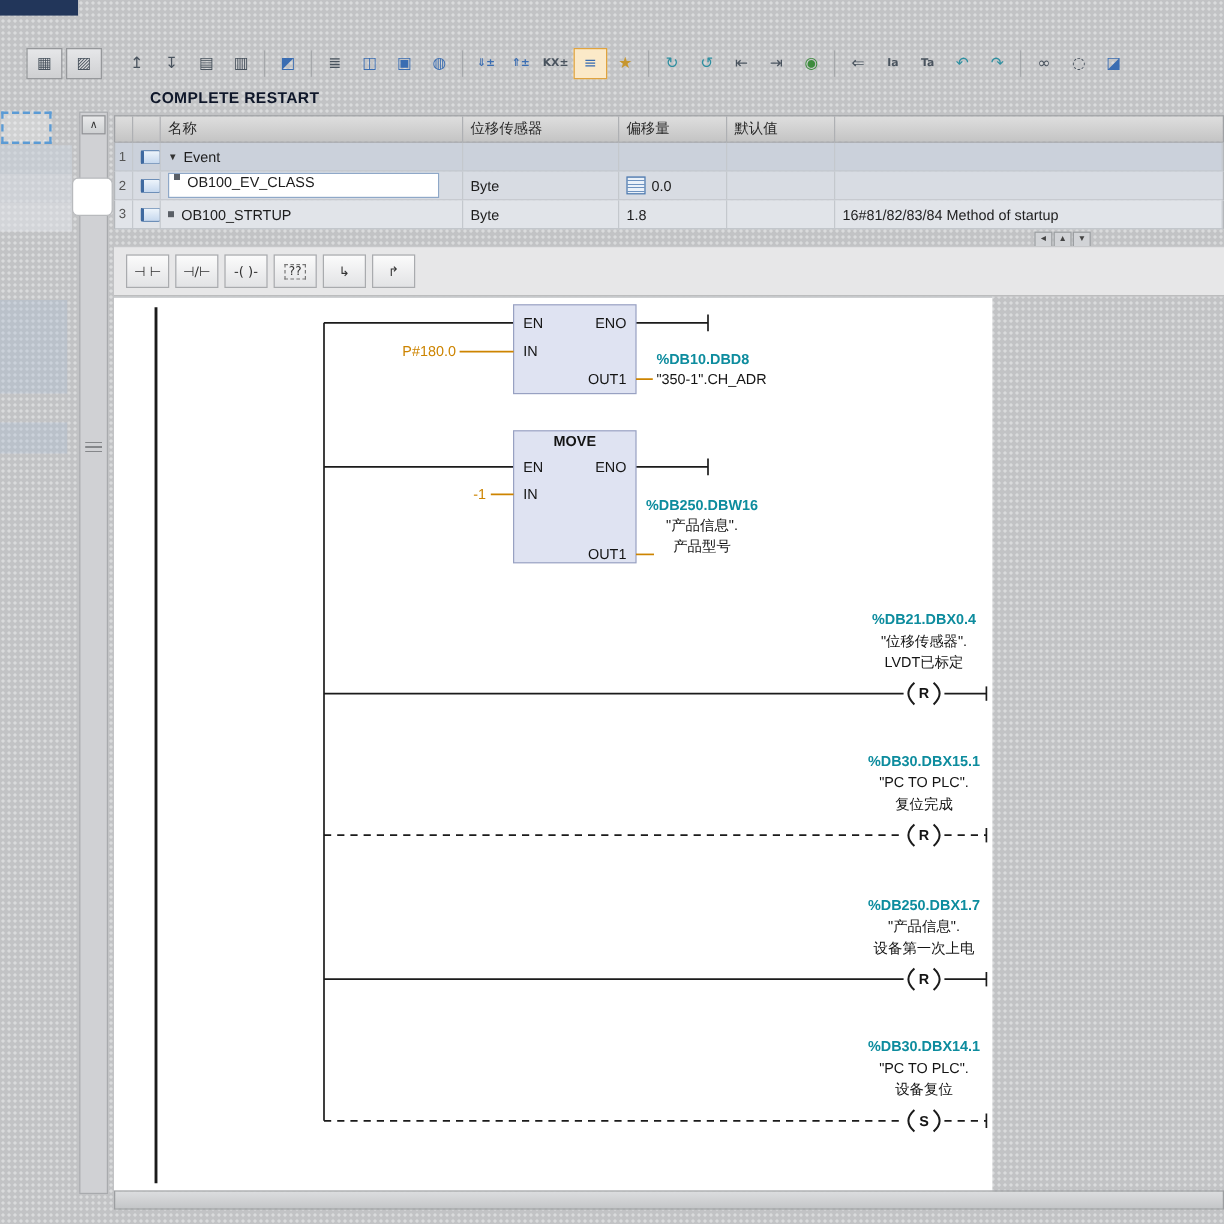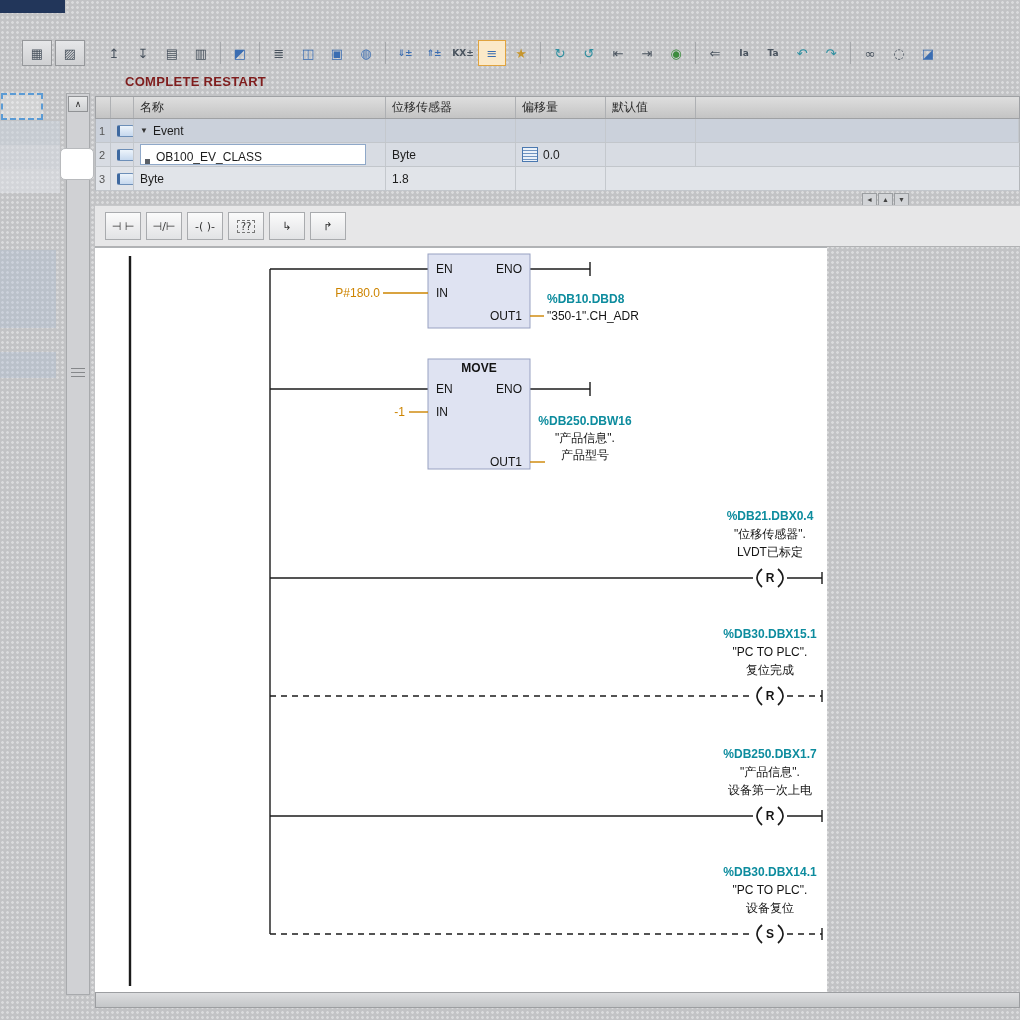--- a/index.html
+++ b/index.html
@@ -21,36 +21,36 @@
   
   .toolbar{left:100px;top:40px;display:flex;align-items:center;gap:1px}
   .tb{width:28px;height:26px;border:1px solid transparent;background:transparent;
       font-family:"DejaVu Sans","Liberation Sans",sans-serif;font-size:13px;color:#49535e;
       display:flex;align-items:center;justify-content:center;padding:0;cursor:pointer}
   .tb.small{font-size:9px;font-weight:bold}
   .tb.c-blue{color:#3a6db2}.tb.c-gold{color:#c6962e}.tb.c-teal{color:#2e8fa0}.tb.c-green{color:#3d8c3d}
   .tb.active{background:#fbe9c8;border:1px solid #e0a33e}
   .tbsep{width:1px;height:22px;background:#a6a8ab;margin:0 4px}
   
-  .block-title{left:125px;top:74px;font-size:13px;font-weight:bold;color:#7f1d1d;letter-spacing:.3px}
+  .block-title{left:125px;top:74px;font-size:13px;font-weight:bold;color:#0f172a;letter-spacing:.3px}
   
   .var-table{left:95px;top:96px;width:925px;font-size:12px;color:#1c1c1c}
   .vt-header,.vt-row{display:grid;grid-template-columns:15px 23px 252px 130px 90px 90px 1fr;box-sizing:border-box}
   .vt-header{height:23px;background:linear-gradient(#dedede,#c4c4c4);border:1px solid #9fa1a4}
   .vt-header .c{border-right:1px solid #aeb0b3;color:#2a2a2a}
   .c{display:flex;align-items:center;padding-left:6px;overflow:hidden;white-space:nowrap}
   .vt-row{height:24px;border-bottom:1px solid #c2c6cb;border-left:1px solid #b4b7bb;border-right:1px solid #b4b7bb}
   .vt-row .c{border-right:1px solid #c4c8cd}
   .r1{background:#cbd1db}.r2{background:#d8dce3}.r3{background:#e1e4e9}
   .num{padding-left:3px;color:#555;font-size:11px}
   .varicon{width:13px;height:10px;background:linear-gradient(#edf4fb,#c6d8ee);
            border:1px solid #6d8fb8;border-left:3px solid #3e69a0;border-radius:2px;flex:none}
   .bullet{width:5px;height:5px;background:#5a5f66;margin-right:6px;flex:none}
   .expander{font-size:8px;color:#333;margin-right:5px}
-  .editbox{display:flex;align-items:flex-end;flex:1;height:19px;margin-right:19px;
+  .editbox{display:flex;align-items:flex-start;flex:1;height:19px;margin-right:19px;
            background:#fff;border:1px solid #8fa8c8;padding:0 4px}
   .cellbtn{width:14px;height:13px;flex:none;margin-right:5px;border:1px solid #4a78b0;
            background:repeating-linear-gradient(#eaf1f9 0 2px,#6e93c0 2px 3px)}
   
   .table-scroll{left:862px;top:193px;display:flex;gap:1px}
   .ts{width:15px;height:13px;font-size:7px;display:flex;align-items:center;justify-content:center;
       background:#d2d4d7;border:1px solid #9b9ea1;color:#444;padding:0}
   
   .side{left:66px;top:93px;width:24px;height:902px;background:#d0d1d4;border:1px solid #a8aaad;box-sizing:border-box}
   .collapse-btn{display:block;margin:2px auto 0;width:20px;height:16px;font-size:9px;color:#333;
@@ -178,23 +178,28 @@
         <span class="cellbtn"></span>
         <span>0.0</span>
       </div>
     <div class="c"></div>
   </div>
   <div class="vt-row r3">
     <div class="c num">3</div>
     <div class="c">
         <span class="varicon"></span>
       </div>
+    <div class="c">
+        <span class="bullet"></span>
+        <span>OB100_STRTUP</span>
+      </div>
     <div class="c">Byte</div>
     <div class="c">1.8</div>
     <div class="c"></div>
+    <div class="c">16#81/82/83/84 Method of startup</div>
   </div>
 </div>
 
 <div class="abs table-scroll">
   <button class="ts">◄</button>
   <button class="ts">▲</button>
   <button class="ts">▼</button>
 </div>
 
 <div class="abs side">

